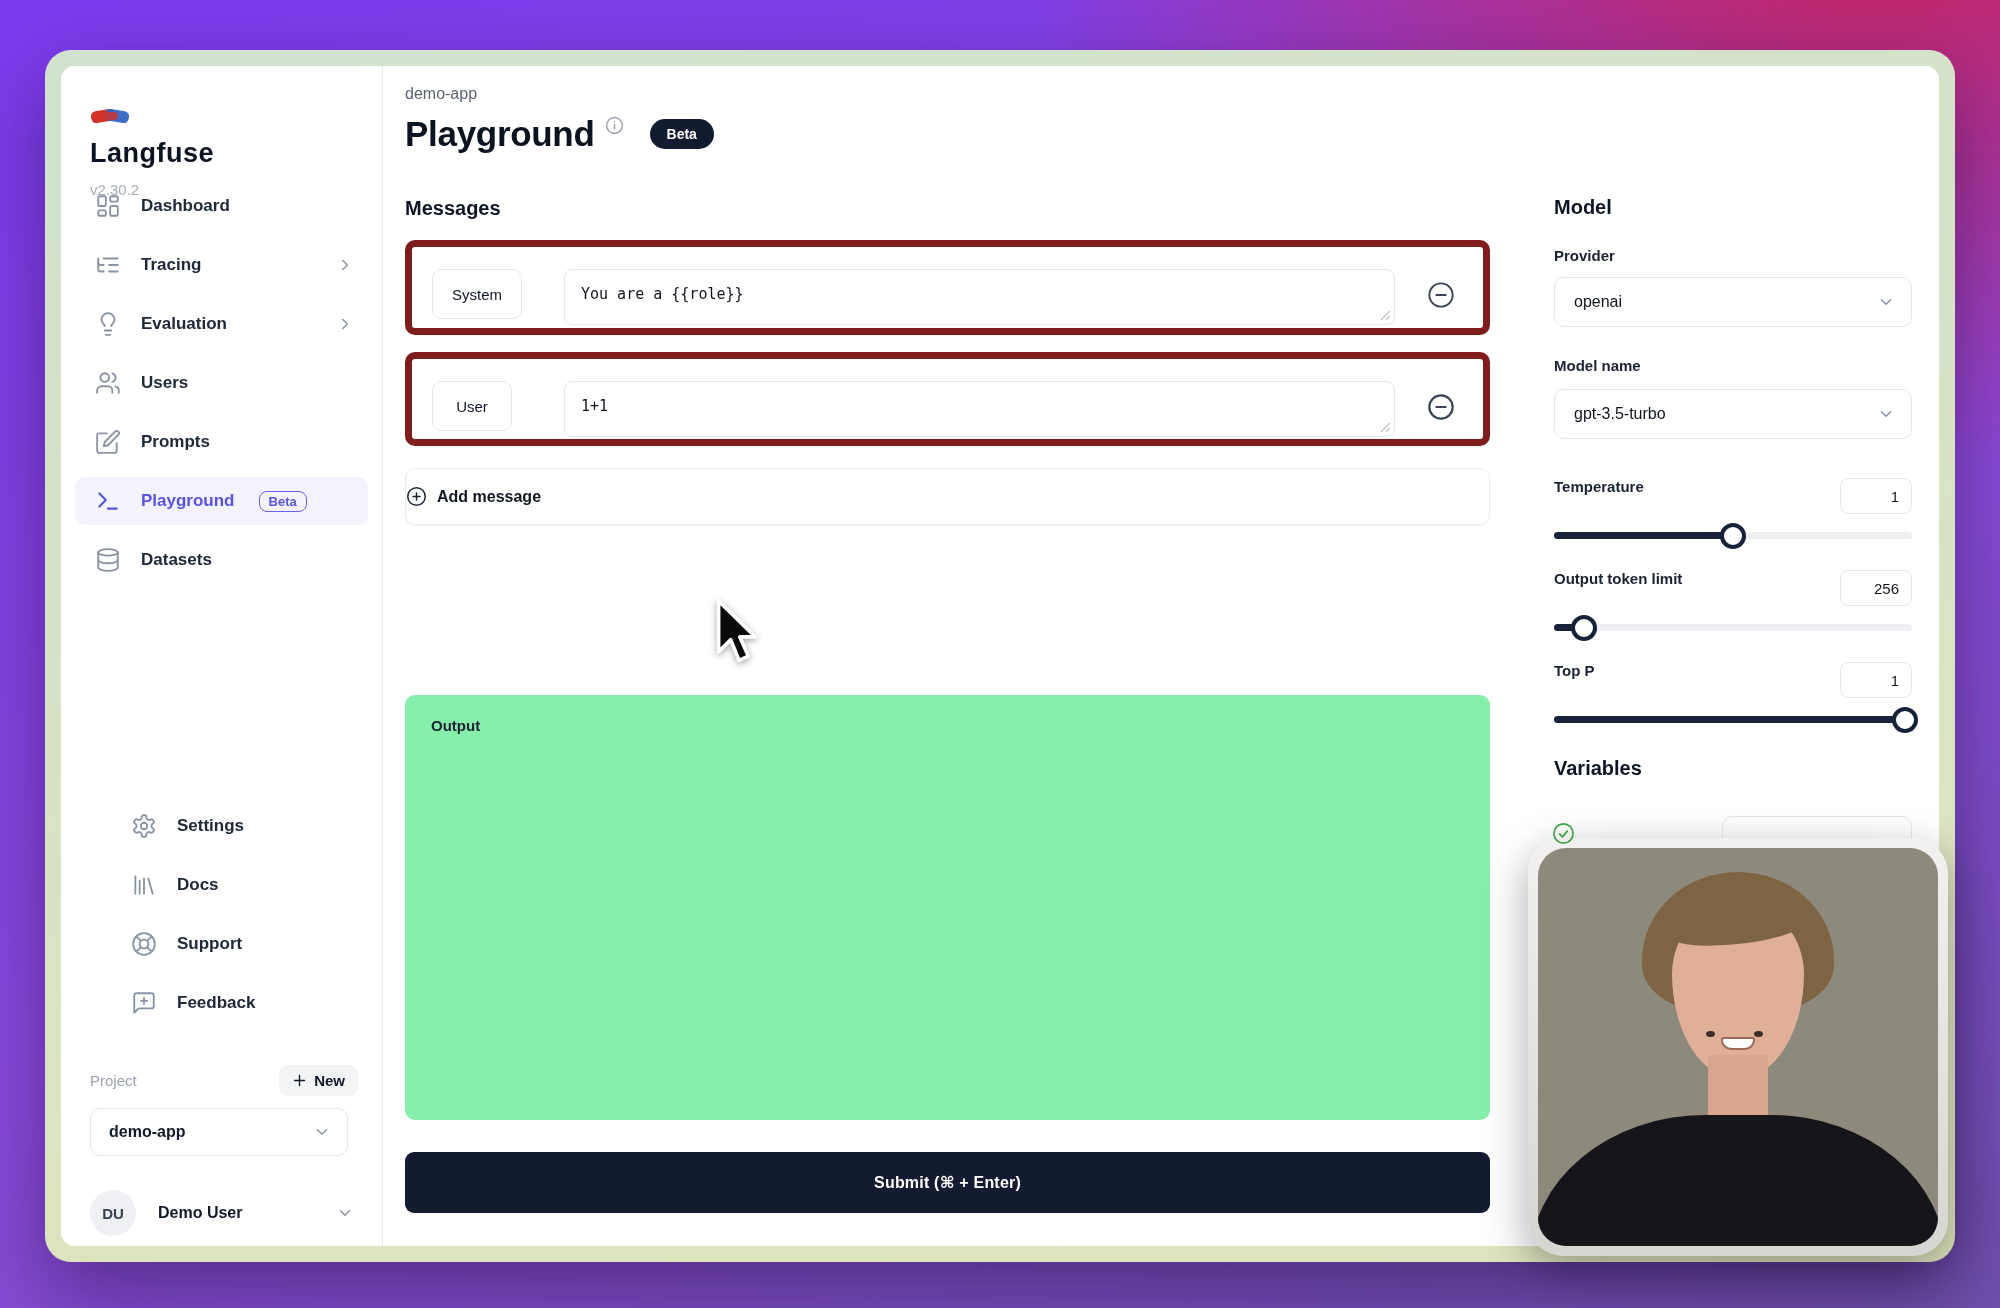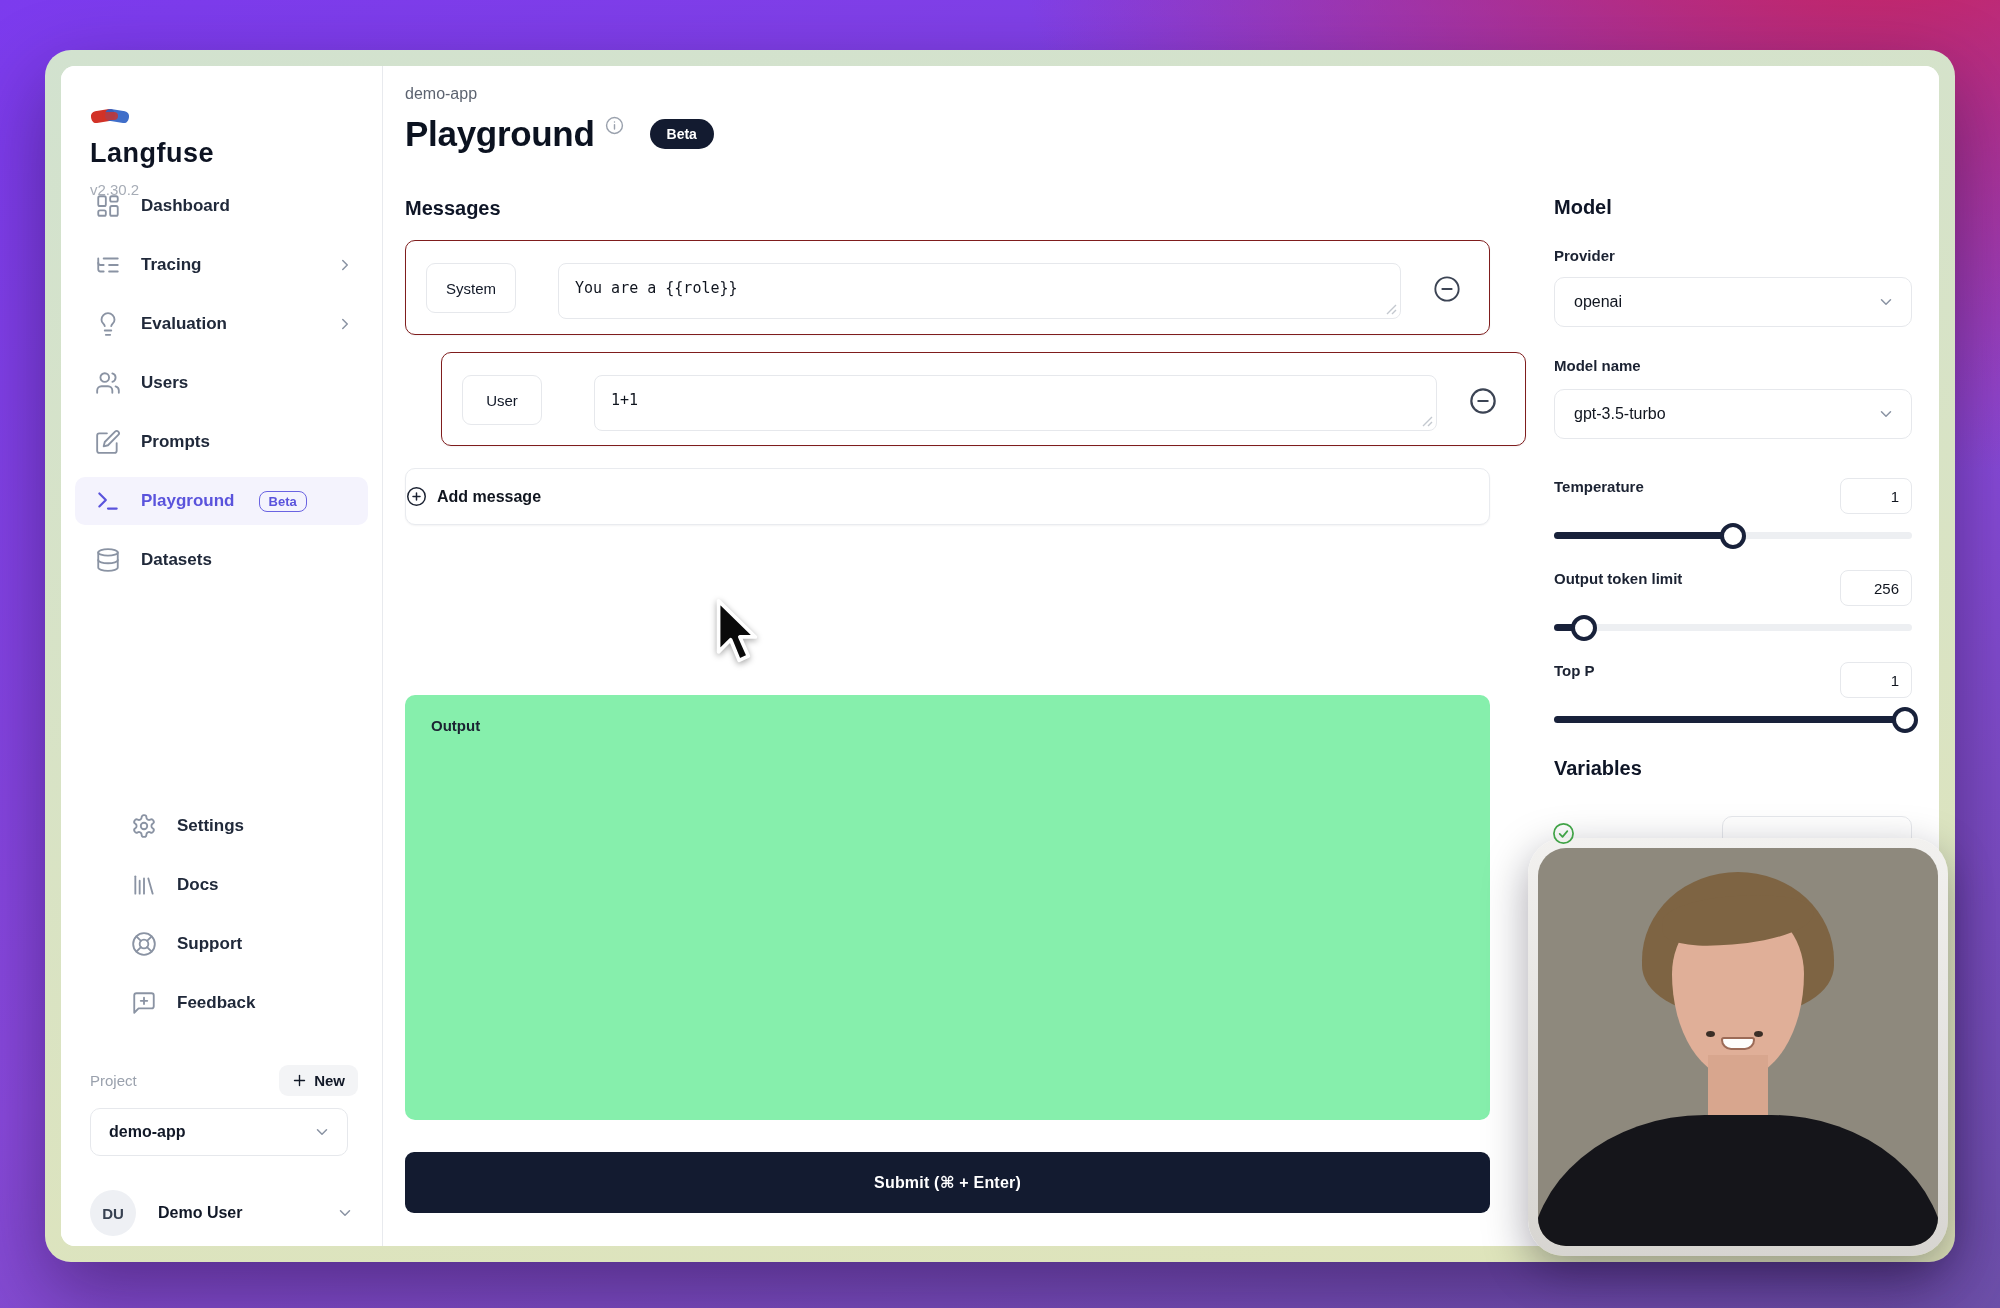--- a/index.html
+++ b/index.html
@@ -62,24 +62,24 @@
   .main{ position:absolute; left:322px; top:0; right:0; height:100%; background:#fff; }
   .breadcrumb{ position:absolute; left:22px; top:19px; font-size:16px; color:#5c6370; }
   .title-row{ position:absolute; left:22px; top:48px; display:flex; align-items:center; gap:10px; }
   .page-title{ font-size:35px; font-weight:700; color:#0b1220; letter-spacing:-.3px; }
   .info-icon{ width:19px; height:19px; color:#9aa1ad; position:relative; top:-9px; }
   .beta-pill{ margin-left:16px; background:#131b30; color:#fff; font-size:14px; font-weight:600; border-radius:999px; padding:8px 17px; line-height:1; }
   .messages-heading{ position:absolute; left:22px; top:131px; font-size:20px; font-weight:600; color:#0e1526; }
 
   .msg-card{
     position:absolute; left:22px; width:1085px; background:#fff;
-    border:1px solid #7f1d1d; border-radius:10px; box-shadow:0 1px 2px rgba(16,24,40,.05);
+    border:7px solid #7f1d1d; border-radius:10px; box-shadow:0 1px 2px rgba(16,24,40,.05);
   }
   .msg-card.c1{ top:174px; height:95px; }
-  .msg-card.c2{ top:286px; height:94px;margin-left:36px; }
+  .msg-card.c2{ top:286px; height:94px; }
   .role-chip{
     position:absolute; left:20px; top:22px; height:50px; min-width:80px;
     border:1px solid #e6e8ec; border-radius:9px; display:flex; align-items:center; justify-content:center;
     padding:0 19px; font-size:15px; font-weight:500; color:#111827; background:#fff;
   }
   .msg-textarea-wrap{ position:absolute; left:152px; right:88px; top:22px; height:56px; }
   .msg-textarea{
     width:100%; height:100%; border:1px solid #e6e8ec; border-radius:8px; resize:none; outline:none;
     font-family:"DejaVu Sans Mono","Liberation Mono",monospace; font-size:15px; color:#10151f;
     padding:15px 16px; background:#fff; overflow:hidden;

